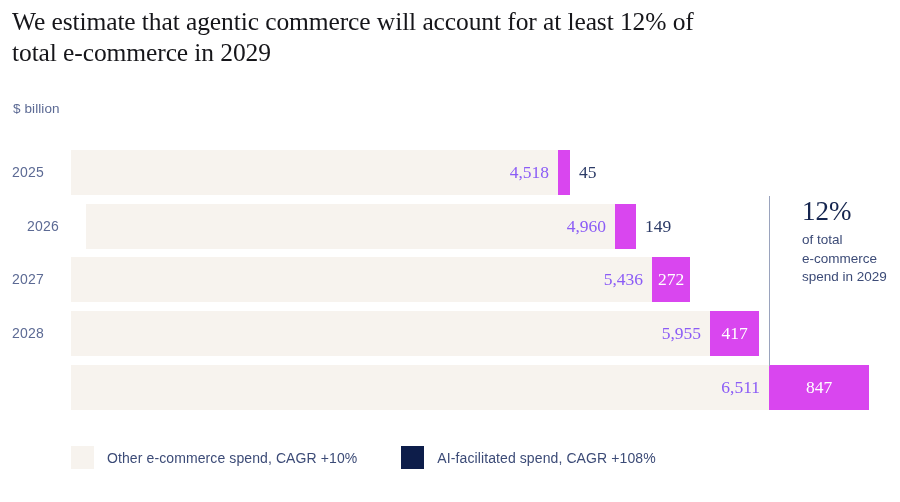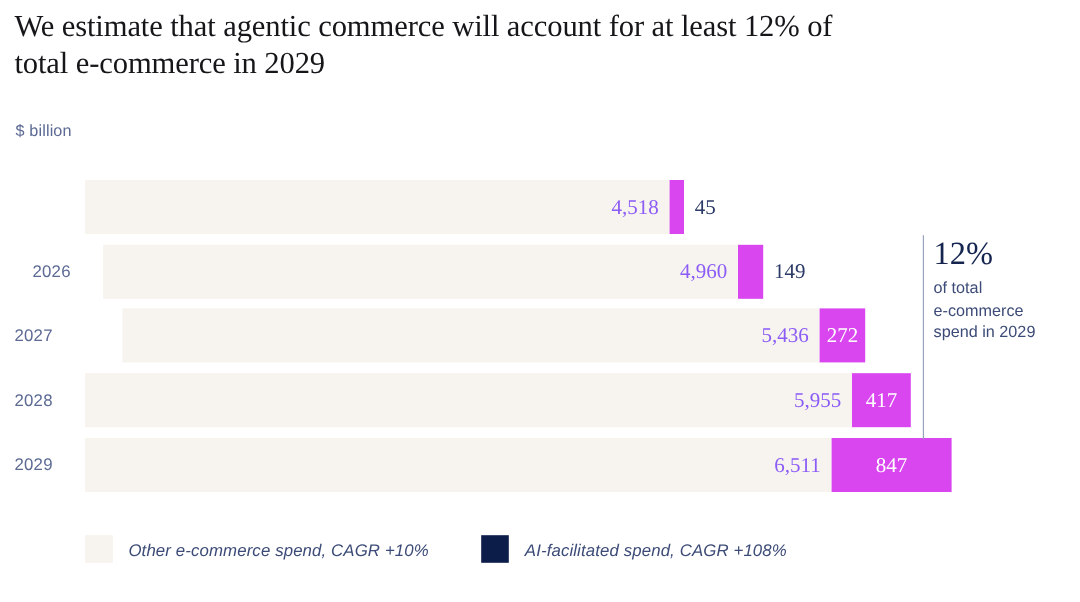--- a/index.html
+++ b/index.html
@@ -131,21 +131,21 @@
     color: #2b3a66;
     white-space: nowrap;
   }
 
   
   #callout {
     position: absolute;
     left: 769px;
     top: 196px;
     height: 170px;
-    padding-left: 8px;
+    padding-left: 32px;
     border-left: 1.4px solid #9aa3bd;
     box-sizing: border-box;
   }
   #callout-value {
     font-family: "Liberation Serif", serif;
     font-size: 27px;
     line-height: 30px;
     color: #15254f;
     margin-bottom: 5px;
   }
@@ -156,21 +156,20 @@
     white-space: pre-line;
   }
 
   
   #legend {
     position: absolute;
     left: 71px;
     top: 446px;
     display: flex;
     align-items: flex-start;
-    font-style: italic;
   }
   .legend-item {
     display: flex;
     align-items: center;
     margin-right: 44px;
   }
   .legend-swatch {
     width: 23px;
     height: 23px;
     flex: 0 0 auto;
@@ -187,20 +186,21 @@
 <body>
 
 <div id="chart-title">We estimate that agentic commerce will account for at least 12% of
 total e-commerce in 2029</div>
 
 <div id="unit-label">$ billion</div>
 
 <div id="plot-area">
 
   <div class="bar-row" style="top:5px;">
+    <div class="row-year">2025</div>
     <div class="bar-track">
       <div class="seg-other" style="width:487px;">
         <span class="val-other">4,518</span>
       </div>
       <div class="seg-ai" style="width:12px;">
         <span class="val-ai-out">45</span>
       </div>
     </div>
   </div>
 
@@ -212,21 +212,21 @@
       </div>
       <div class="seg-ai" style="width:21px;">
         <span class="val-ai-out">149</span>
       </div>
     </div>
   </div>
 
   <div class="bar-row" style="top:112px;">
     <div class="row-year">2027</div>
     <div class="bar-track">
-      <div class="seg-other" style="width:581px;margin-left:31px;">
+      <div class="seg-other" style="width:581px;">
         <span class="val-other">5,436</span>
       </div>
       <div class="seg-ai" style="width:38px;">
         <span class="val-ai-in">272</span>
       </div>
     </div>
   </div>
 
   <div class="bar-row" style="top:166px;">
     <div class="row-year">2028</div>
@@ -234,23 +234,22 @@
       <div class="seg-other" style="width:639px;">
         <span class="val-other">5,955</span>
       </div>
       <div class="seg-ai" style="width:49px;">
         <span class="val-ai-in">417</span>
       </div>
     </div>
   </div>
 
   <div class="bar-row" style="top:220px;">
-    <div class="row-year">2029</div>
-    <div class="bar-track">
-      <div class="seg-other" style="width:622px;">
+    <div class="bar-track">
+      <div class="seg-other" style="width:698px;">
         <span class="val-other">6,511</span>
       </div>
       <div class="seg-ai" style="width:100px;">
         <span class="val-ai-in">847</span>
       </div>
     </div>
   </div>
 
 </div>
 

